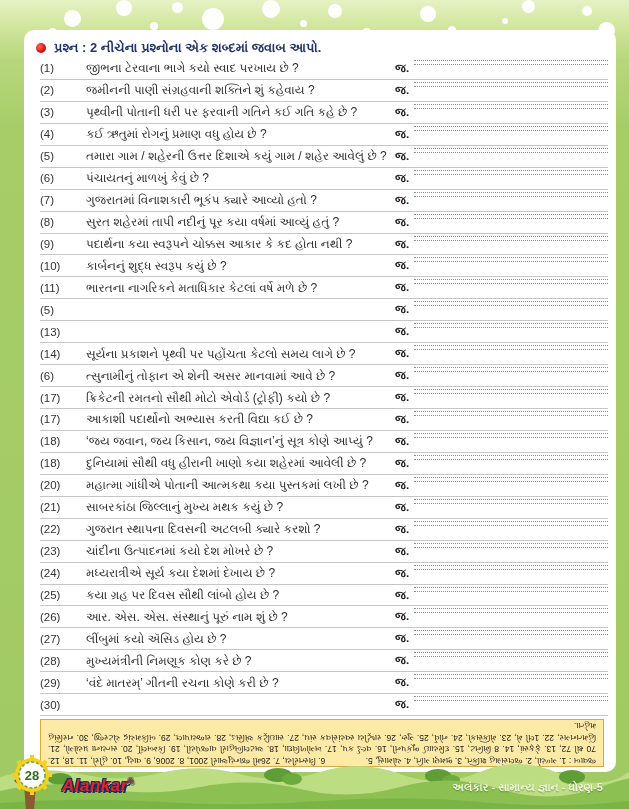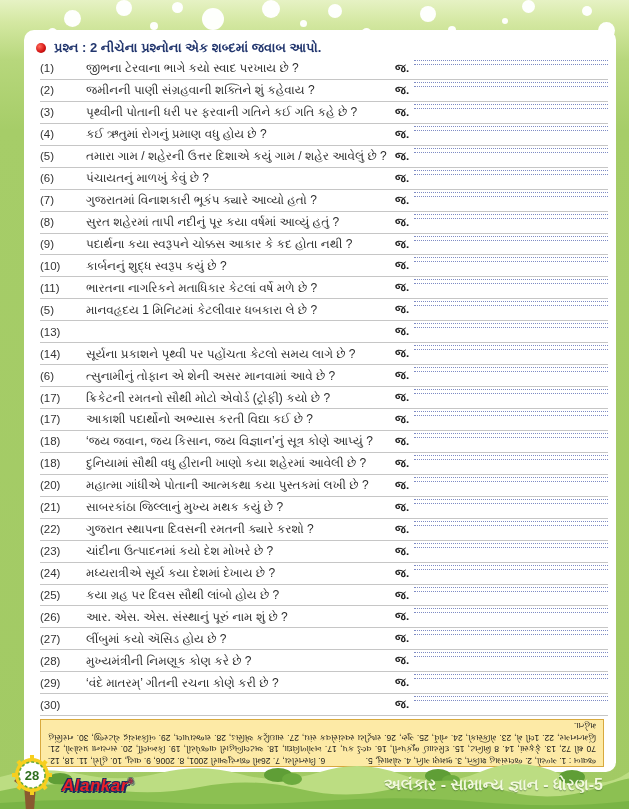--- a/index.html
+++ b/index.html
@@ -28,21 +28,21 @@
     background:#fdeaa6;border:1px solid #d8a93e;box-sizing:border-box;
     display:flex;align-items:center;padding:2px 7px;}
   .akey{transform:rotate(180deg);font-size:8.5px;line-height:11.5px;color:#1b1b1b;
     text-align:justify;width:100%;}
   .footer{position:absolute;left:0;right:0;bottom:0;height:48px;}
   .footer svg{display:block;}
   .logo{position:absolute;left:62px;bottom:13px;font-size:17px;font-weight:bold;font-style:italic;
     color:#e8202a;letter-spacing:.5px;
     text-shadow:-1px -1px 0 #1c2b5e,1px -1px 0 #1c2b5e,-1px 1px 0 #1c2b5e,2px 2px 0 #1c2b5e;}
   .logo sup{font-size:7px;color:#e8202a;}
-  .booktitle{position:absolute;right:26px;bottom:15px;color:#f2f9dd;font-weight:bold;font-size:16px;
+  .booktitle{position:absolute;right:26px;bottom:15px;color:#f2f9dd;font-weight:bold;font-size:11px;
     text-shadow:0 1px 1px rgba(30,70,20,.45);}
   .badge{position:absolute;left:2px;bottom:-2px;}
 </style>
 </head>
 <body>
 
 <div>
   <div class="bubble" style="left:48px;top:28px;width:9px;height:9px;"></div>
   <div class="bubble" style="left:64px;top:10px;width:17px;height:17px;"></div>
   <div class="bubble" style="left:88px;top:34px;width:7px;height:7px;"></div>
@@ -135,21 +135,20 @@
       <span class="dotline"></span>
     </div>
       <div class="qrow" style="">
       <span class="qnum">(11)</span>
       <span class="qtext">ભારતના નાગરિકને મતાધિકાર કેટલાં વર્ષે મળે છે ?</span>
       <span class="ja">જ.</span>
       <span class="dotline"></span>
     </div>
       <div class="qrow" style="">
       <span class="qnum">(5)</span>
-      <span class="qtext">માનવહૃદય 1 મિનિટમાં કેટલીવાર ધબકારા લે છે ?</span>
       <span class="ja">જ.</span>
       <span class="dotline"></span>
     </div>
       <div class="qrow" style="">
       <span class="qnum">(13)</span>
       <span class="ja">જ.</span>
       <span class="dotline"></span>
     </div>
       <div class="qrow" style="">
       <span class="qnum">(14)</span>
@@ -194,21 +193,21 @@
       <span class="dotline"></span>
     </div>
       <div class="qrow" style="">
       <span class="qnum">(21)</span>
       <span class="qtext">સાબરકાંઠા જિલ્લાનું મુખ્ય મથક કયું છે ?</span>
       <span class="ja">જ.</span>
       <span class="dotline"></span>
     </div>
       <div class="qrow" style="">
       <span class="qnum">(22)</span>
-      <span class="qtext">ગુજરાત સ્થાપના દિવસની રમતની ક્યારે કરશો ?</span>
+      <span class="qtext">ગુજરાત સ્થાપના દિવસની અટલબી ક્યારે કરશો ?</span>
       <span class="ja">જ.</span>
       <span class="dotline"></span>
     </div>
       <div class="qrow" style="">
       <span class="qnum">(23)</span>
       <span class="qtext">ચાંદીના ઉત્પાદનમાં કયો દેશ મોખરે છે ?</span>
       <span class="ja">જ.</span>
       <span class="dotline"></span>
     </div>
       <div class="qrow" style="">

